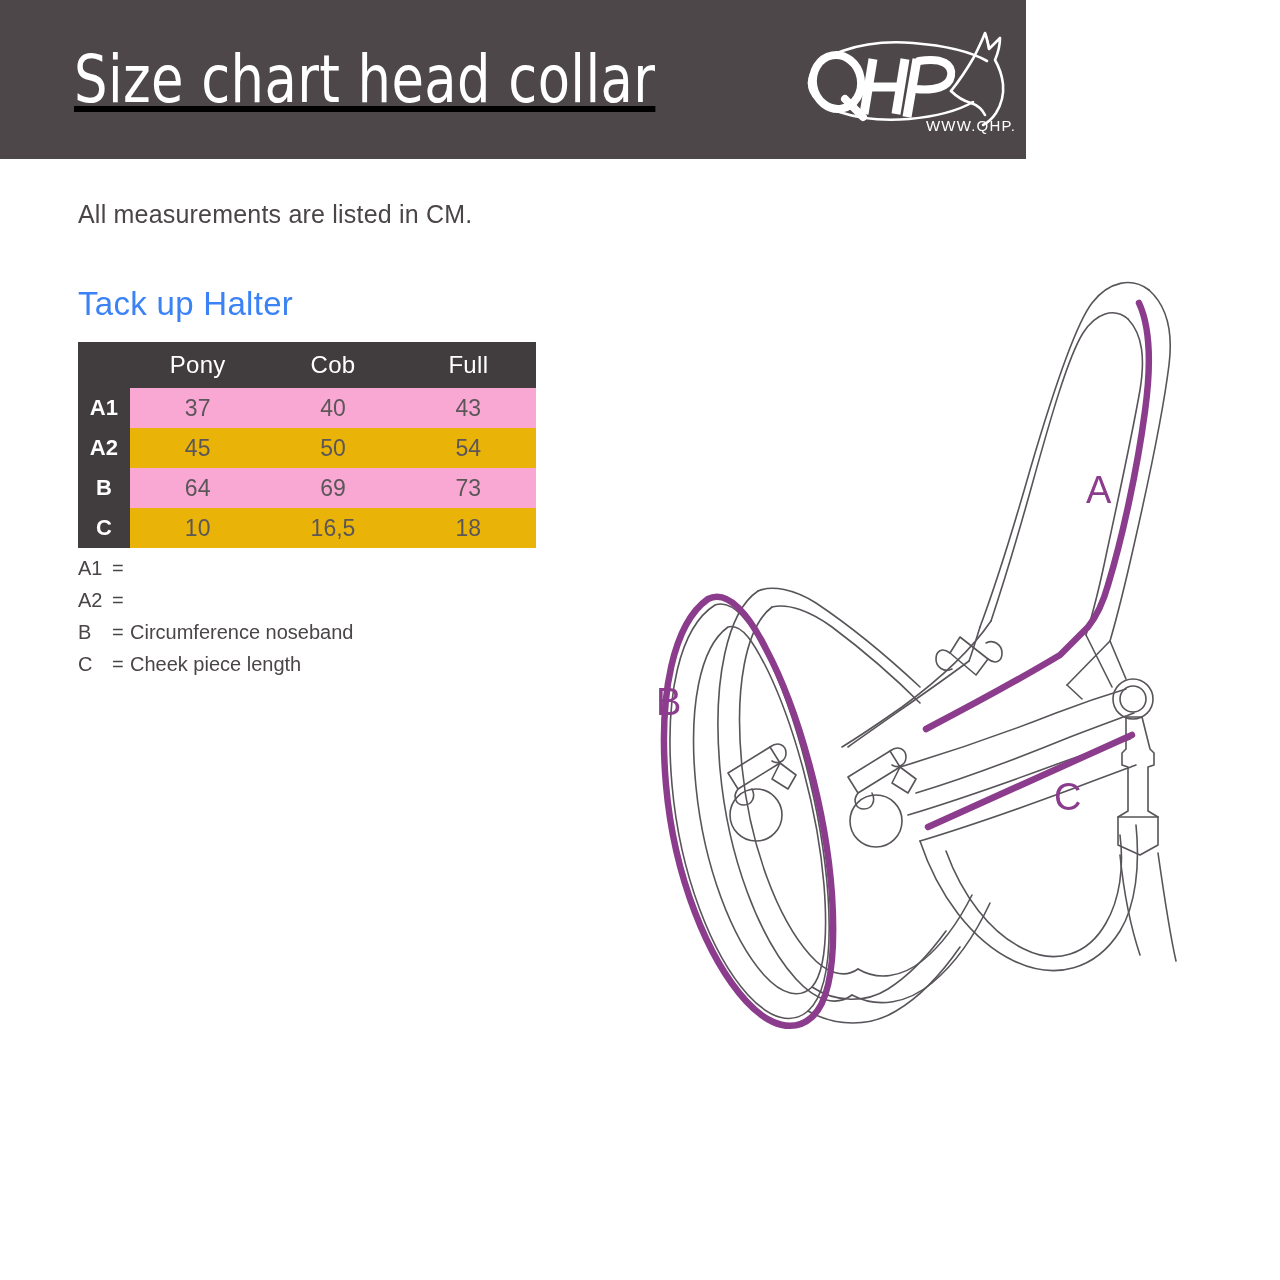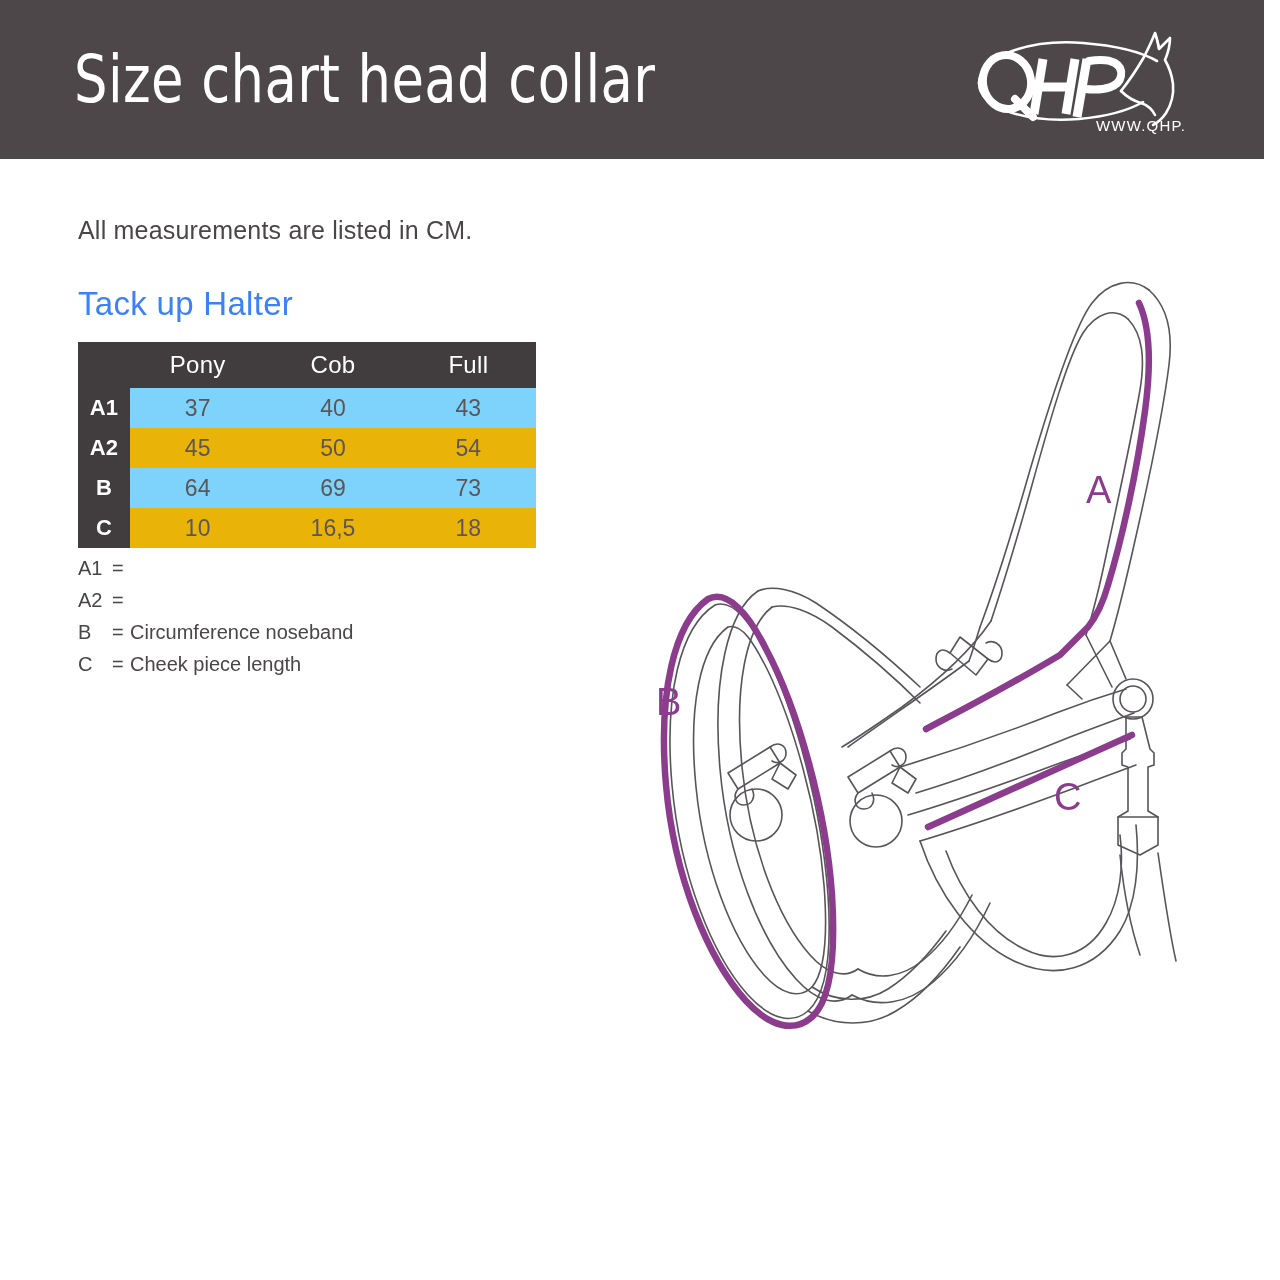--- a/index.html
+++ b/index.html
@@ -12,26 +12,27 @@
     background: #ffffff;
     font-family: "Liberation Sans", sans-serif;
     overflow: hidden;
     position: relative;
   }
 
   
   .header {
     position: absolute;
     left: 0; top: 0;
-    width: 1264px;
+    width: 1026px;
     height: 159px;
     background: #4d4749;
     display: flex;
     align-items: center;
-    justify-content: space-between;
+    justify-content: flex-start;
+    text-decoration: underline;
   }
   .header-title {
     color: #ffffff;
     font-size: 66px;
     line-height: 1;
     font-weight: 400;
     letter-spacing: 0.5px;
     margin-left: 74px;
     transform: scaleX(0.80);
     transform-origin: left center;
@@ -43,21 +44,21 @@
     width: 215px;
     height: 110px;
     position: relative;
   }
   .logo-wrap svg { display: block; }
 
   
   .intro {
     position: absolute;
     left: 78px;
-    top: 216px;
+    top: 200px;
     font-size: 25px;
     color: #4a4546;
     letter-spacing: 0.2px;
     white-space: nowrap;
   }
   .section-title {
     position: absolute;
     left: 78px;
     top: 285px;
     font-size: 33px;
@@ -102,21 +103,21 @@
     letter-spacing: 0.3px;
   }
   .size-table tbody tr {
     height: 40px;
   }
   .size-table tbody td {
     text-align: center;
     font-size: 23px;
     color: #5b5658;
     font-weight: 400;
-    background: #7dd3fc;
+    background: #f9a8d4;
   }
   .size-table tbody tr.alt td {
     background: #eab308;
   }
 
   
   .legend {
     position: absolute;
     left: 78px;
     top: 557px;

